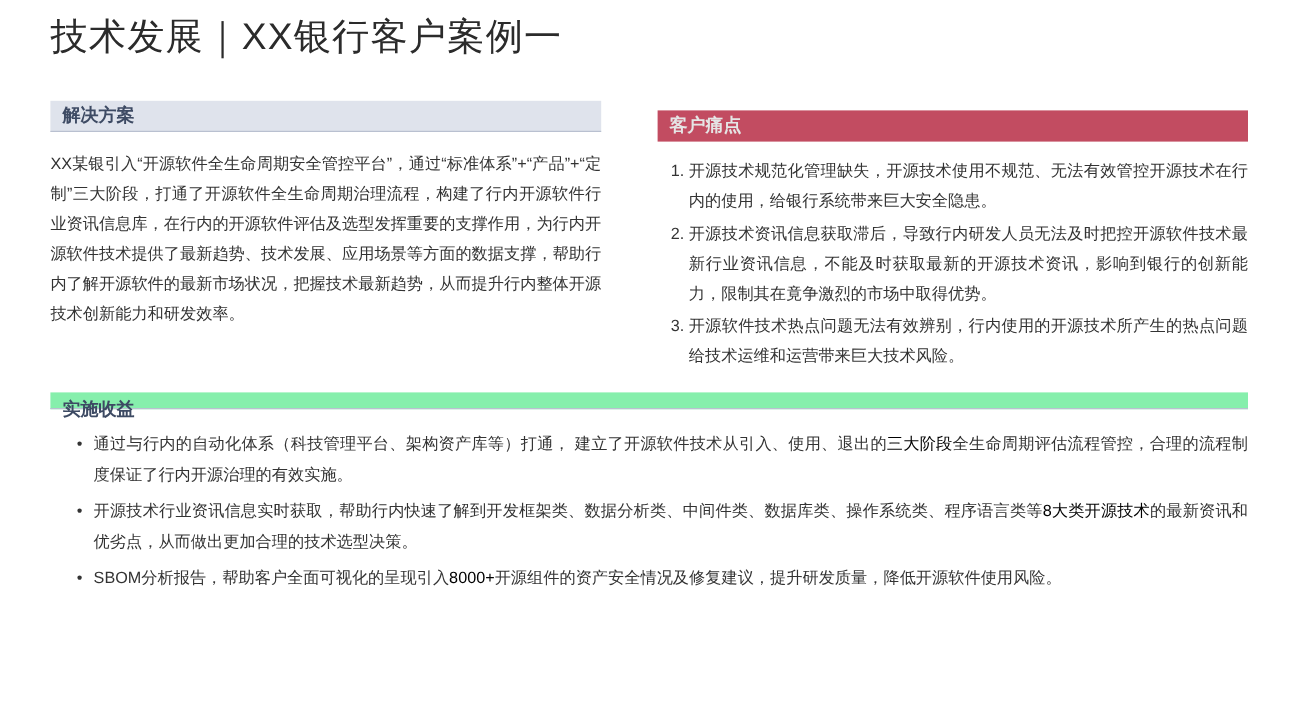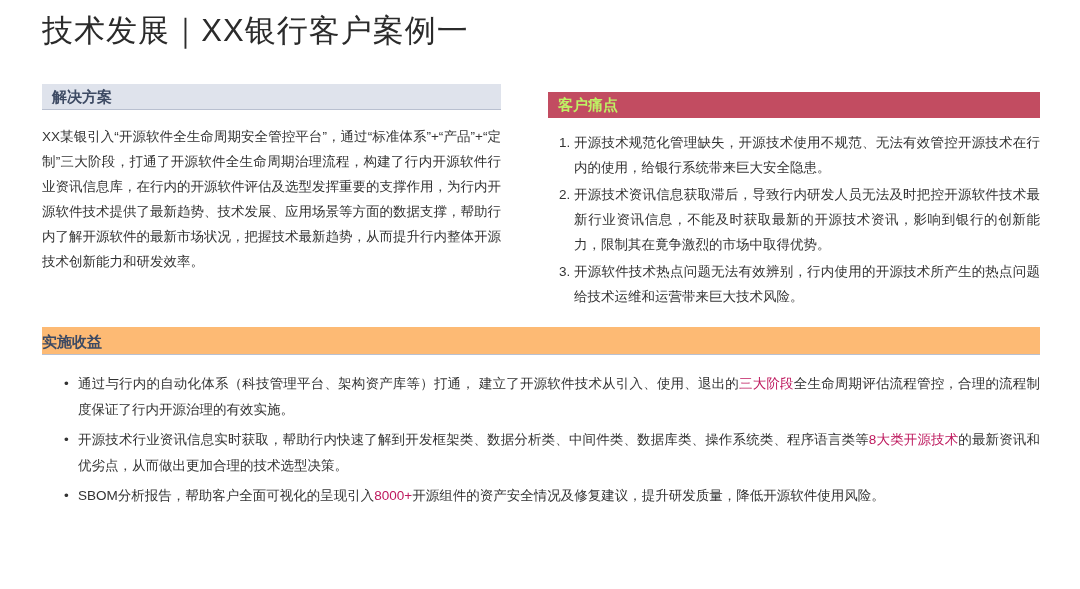--- a/index.html
+++ b/index.html
@@ -52,21 +52,21 @@
     box-sizing: border-box;
     font-weight: bold;
   }
   .bar-blue {
     background: #dfe3ec;
     color: #3d4a63;
     border-bottom: 1px solid #b9c0d0;
   }
   .bar-red {
     background: #c24c61;
-    color: #bef264;
+    color: #e5e5e5;
   }
   .body-text {
     margin-top: 14px;
     font-size: 13.5px;
     line-height: 25px;
     color: #333333;
     text-align: justify;
   }
   ol.pain-list {
     margin: 12px 0 0 0;
@@ -80,26 +80,27 @@
     text-align: justify;
   }
   
   .benefits {
     position: absolute;
     left: 42px;
     top: 327px;
     width: 998px;
   }
   .bar-wide {
-    height: 28px;
+    height: 14px;
     line-height: 30px;
     font-size: 15px;
     font-family: "Liberation Serif", serif;
+    padding-left: 10px;
     box-sizing: border-box;
-    background: #fdba74;
+    background: #86efac;
     color: #3d4a63;
     font-weight: bold;
     border-bottom: 1px solid #b9c0d0;
   }
   ul.benefit-list {
     margin: 16px 0 0 0;
     padding-left: 22px;
     font-size: 13.5px;
     line-height: 26px;
     color: #333333;
@@ -112,21 +113,21 @@
     text-align: justify;
   }
   ul.benefit-list li::before {
     content: "•";
     position: absolute;
     left: 0;
     top: 0;
     color: #333333;
   }
   .hl {
-    color: #be185d;
+    color: #000000;
   }
 </style>
 </head>
 <body>
 
 <div class="slide">
 
   <div class="slide-title">技术发展｜XX银行客户案例一</div>
 
   <div class="col-left">

